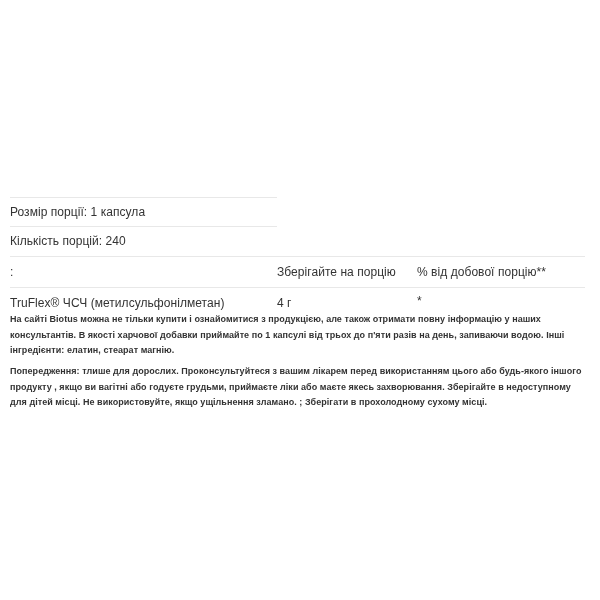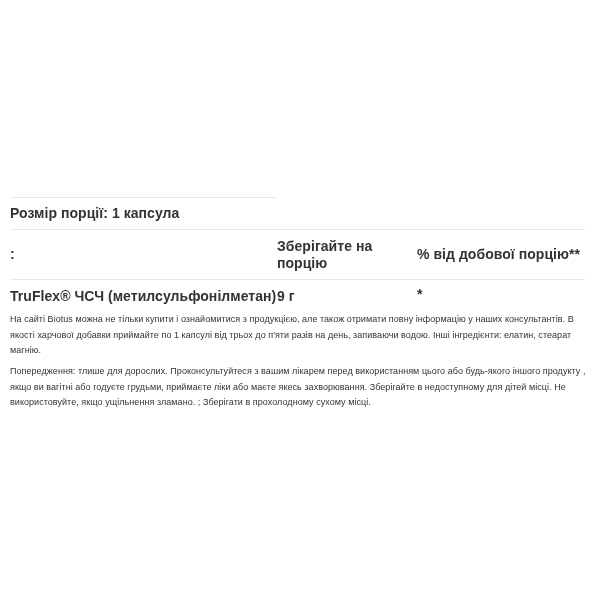--- a/index.html
+++ b/index.html
@@ -21,22 +21,22 @@
   }
   .facts-table {
     position: absolute;
     left: 10px;
     top: 197px;
     width: 575px;
     border-collapse: collapse;
     table-layout: fixed;
   }
   .facts-table td {
-    font-size: 14px;
-    font-weight: bold;
+    font-size: 12px;
+    font-weight: normal;
     color: #333333;
     line-height: 1.2;
     padding: 6px 0 6px 0;
     vertical-align: middle;
     letter-spacing: 0.05px;
     margin-left: 20px;
   }
   .col-name   { width: 267px; }
   .col-amount { width: 140px; }
   .col-dv     { width: 168px; }
@@ -59,21 +59,21 @@
     line-height: 1;
     position: relative;
     top: -2px;
   }
 
   .body-text {
     position: absolute;
     left: 10px;
     width: 578px;
     font-size: 9px;
-    font-weight: normal;
+    font-weight: bold;
     line-height: 15.5px;
     color: #333333;
     letter-spacing: 0.05px;
     text-align: left;
   }
   #para-usage { top: 312px; }
   #para-warning { top: 364px; }
 </style>
 </head>
 <body>
@@ -86,30 +86,35 @@
       <col class="col-amount">
       <col class="col-dv">
     </colgroup>
     <tbody>
       <tr class="short-rule row-serving-size">
         <td class="rule-on">Розмір порції: 1 капсула</td>
         <td class="rule-off"></td>
         <td class="rule-off"></td>
       </tr>
 
+      <tr class="short-rule row-servings">
+        <td class="rule-on">Кількість порцій: 240</td>
+        <td class="rule-off"></td>
+        <td class="rule-off"></td>
+      </tr>
 
       <tr class="full-rule row-header">
         <td>:</td>
         <td>Зберігайте на порцію</td>
         <td>% від добової  порцію**</td>
       </tr>
 
       <tr class="full-rule row-ingredient">
         <td>TruFlex® ЧСЧ (метилсульфонілметан)</td>
-        <td>9 г</td>
+        <td>4 г</td>
         <td class="dv-star">*</td>
       </tr>
 
     </tbody>
   </table>
 
   <div class="body-text" id="para-usage">На сайті Biotus можна не тільки купити і ознайомитися з продукцією, але також отримати повну інформацію у наших консультантів. В якості харчової добавки приймайте по 1 капсулі від трьох до п'яти разів на день, запиваючи водою. Інші інгредієнти: елатин, стеарат магнію.</div>
 
   <div class="body-text" id="para-warning">Попередження: тлише для дорослих.  Проконсультуйтеся з вашим лікарем перед використанням цього або будь-якого іншого продукту , якщо ви вагітні або годуєте грудьми, приймаєте ліки або маєте якесь захворювання. Зберігайте в недоступному для дітей місці. Не використовуйте, якщо ущільнення зламано. ; Зберігати в прохолодному сухому місці.</div>
 

